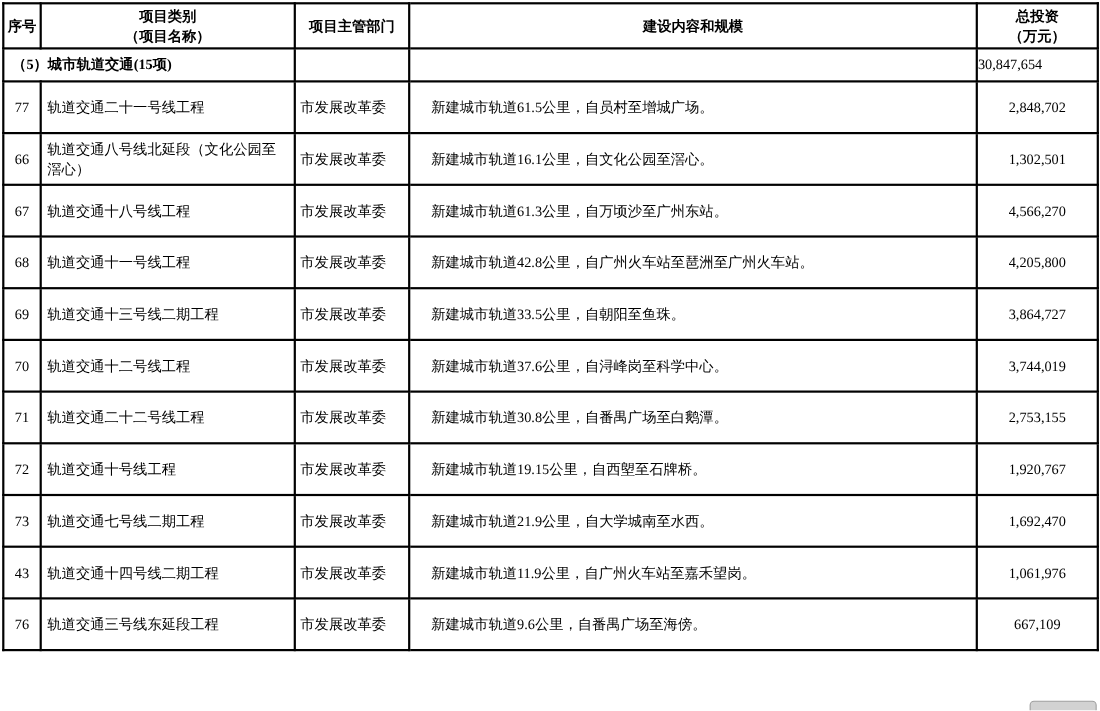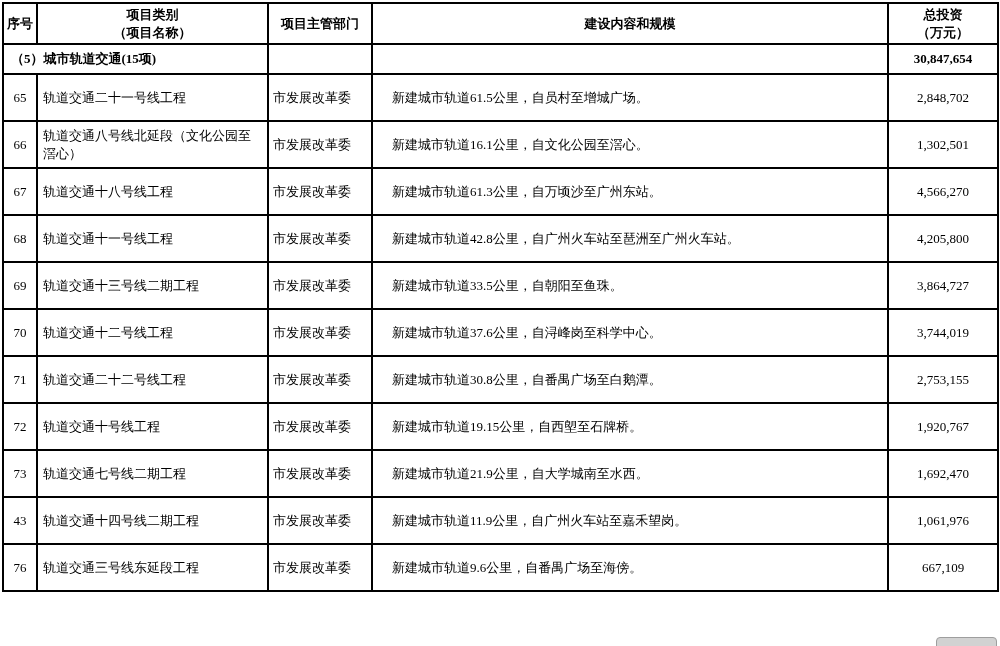--- a/index.html
+++ b/index.html
@@ -37,22 +37,22 @@
     padding: 2px 2px;
   }
   tr.subtotal-row { height: 30px; }
   .subtotal-cat {
     font-weight: bold;
     text-align: left;
     padding: 2px 2px 2px 7px;
     font-size: 13.5px;
   }
   .subtotal-inv {
-    font-weight: bold;
-    text-align: center;
+    font-weight: normal;
+    text-align: left;
   }
   tbody tr.data-row { height: 47px; }
   .c-seq { text-align: center; }
   .c-name { text-align: left; padding: 3px 5px; margin-left: 27px; }
   .c-dept { text-align: left; padding: 3px 4px; }
   .c-content { text-align: left; padding: 3px 19px; }
   .c-investment { text-align: center; }
   .floating-widget {
     position: absolute;
     left: 936px;
@@ -92,21 +92,21 @@
       </tr>
     </thead>
     <tbody>
       <tr class="subtotal-row">
         <td colspan="2" class="subtotal-cat">（5）城市轨道交通(15项)</td>
         <td class="c-dept"></td>
         <td class="c-content"></td>
         <td class="subtotal-inv">30,847,654</td>
       </tr>
     <tr class="data-row">
-          <td class="c-seq">65</td>
+          <td class="c-seq">77</td>
           <td class="c-name">轨道交通二十一号线工程</td>
           <td class="c-dept">市发展改革委</td>
           <td class="c-content">新建城市轨道61.5公里，自员村至增城广场。</td>
           <td class="c-investment">2,848,702</td>
         </tr>
         <tr class="data-row">
           <td class="c-seq">66</td>
           <td class="c-name">轨道交通八号线北延段（文化公园至滘心）</td>
           <td class="c-dept">市发展改革委</td>
           <td class="c-content">新建城市轨道16.1公里，自文化公园至滘心。</td>

